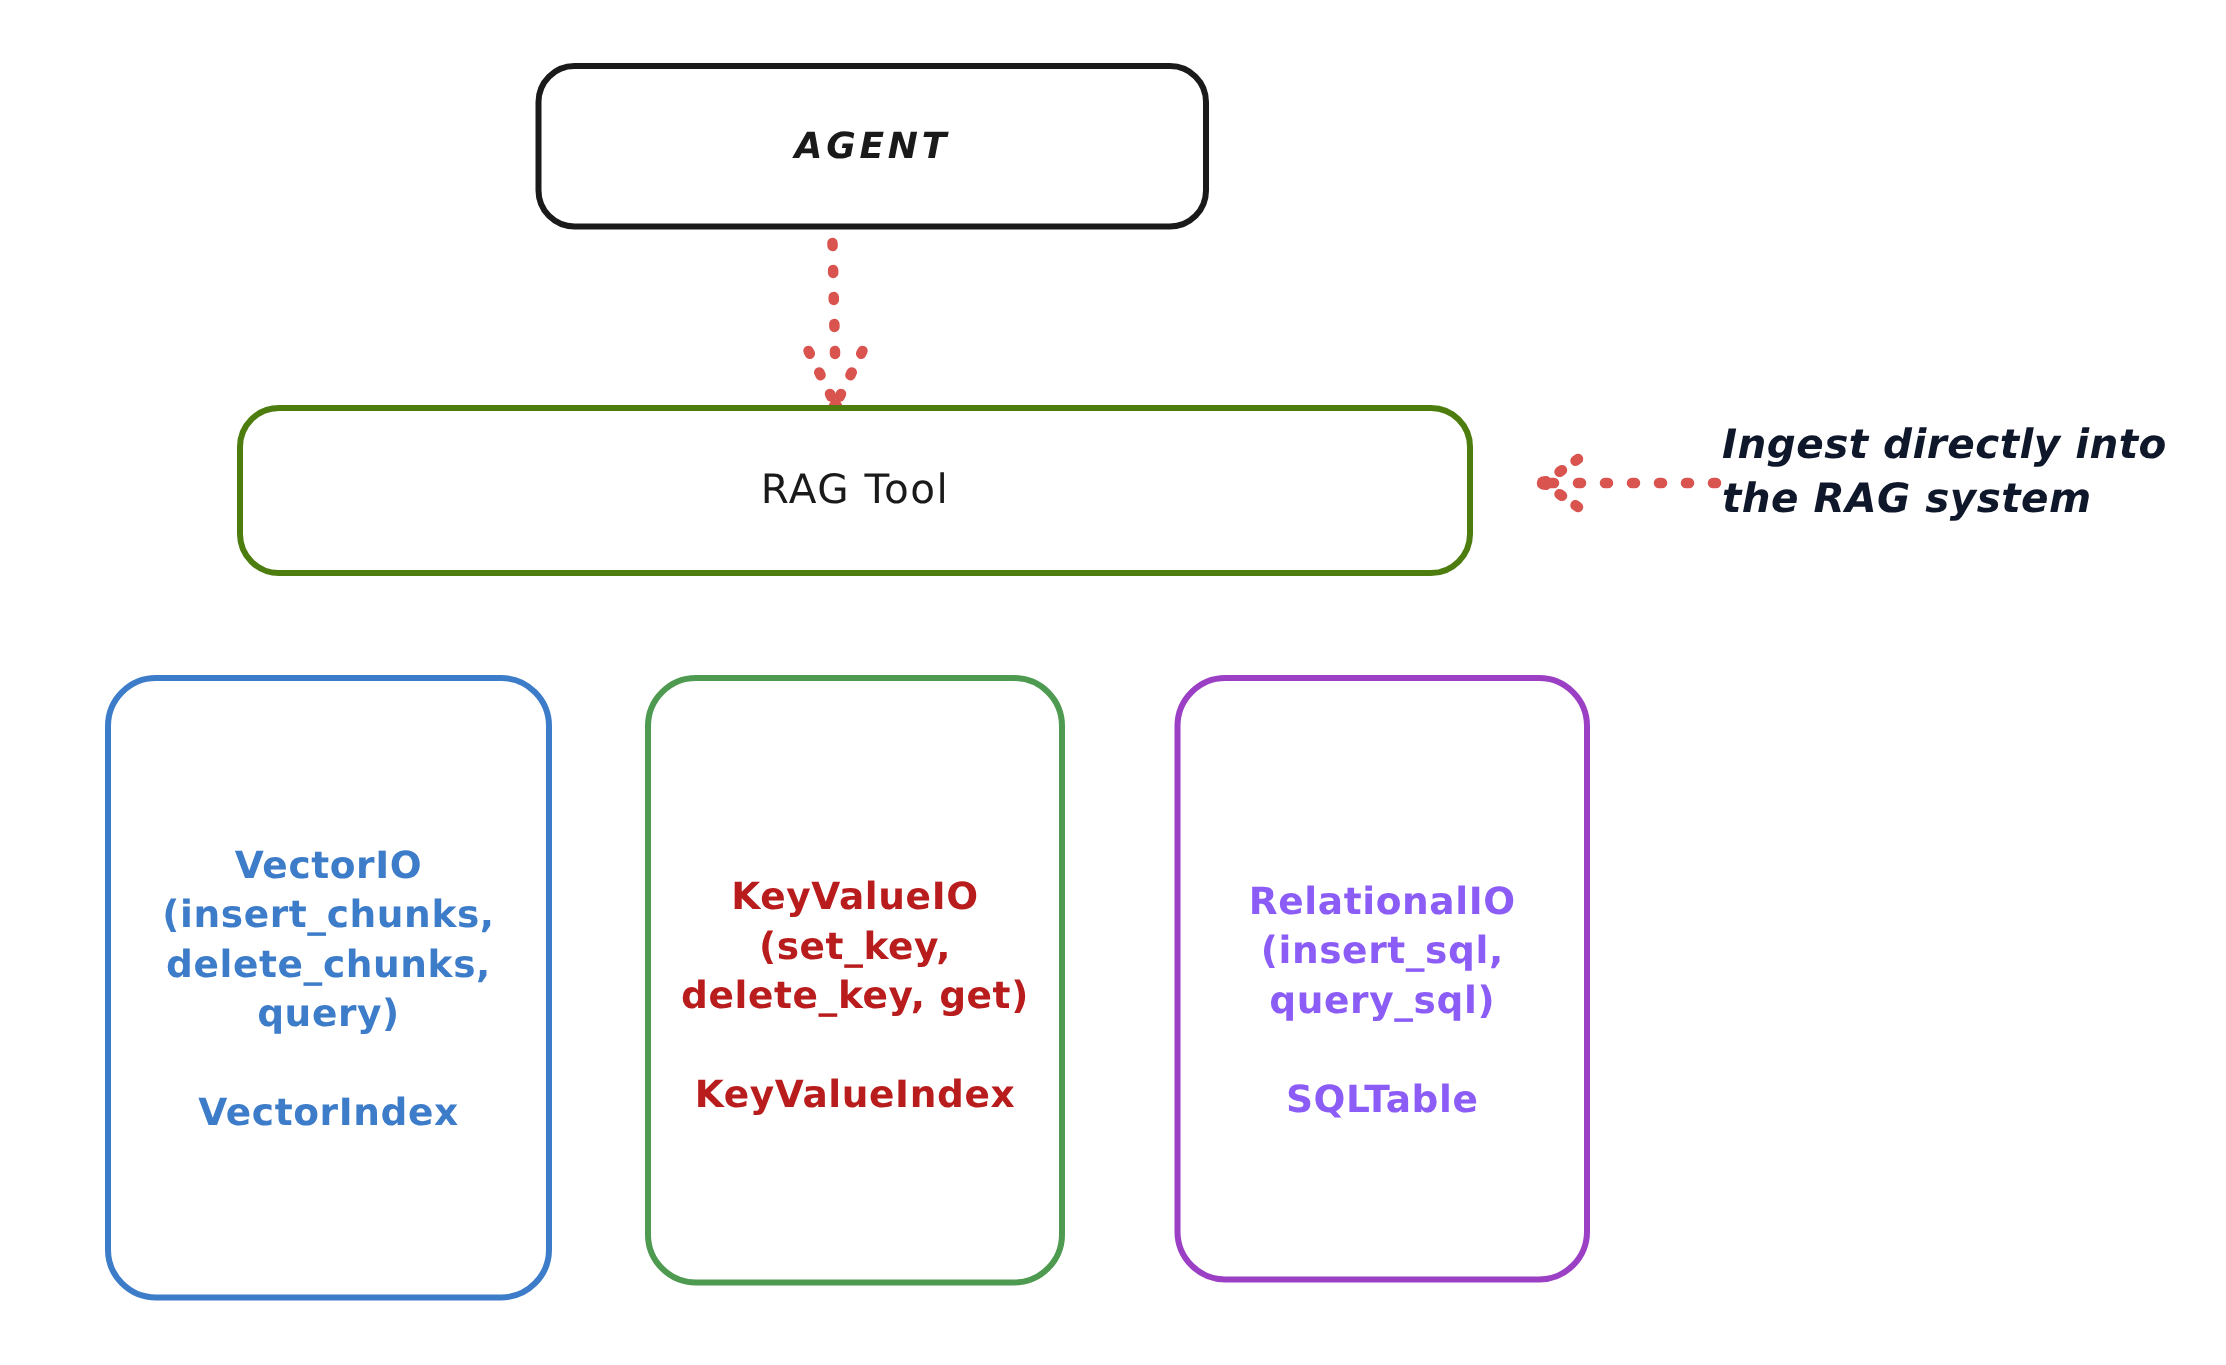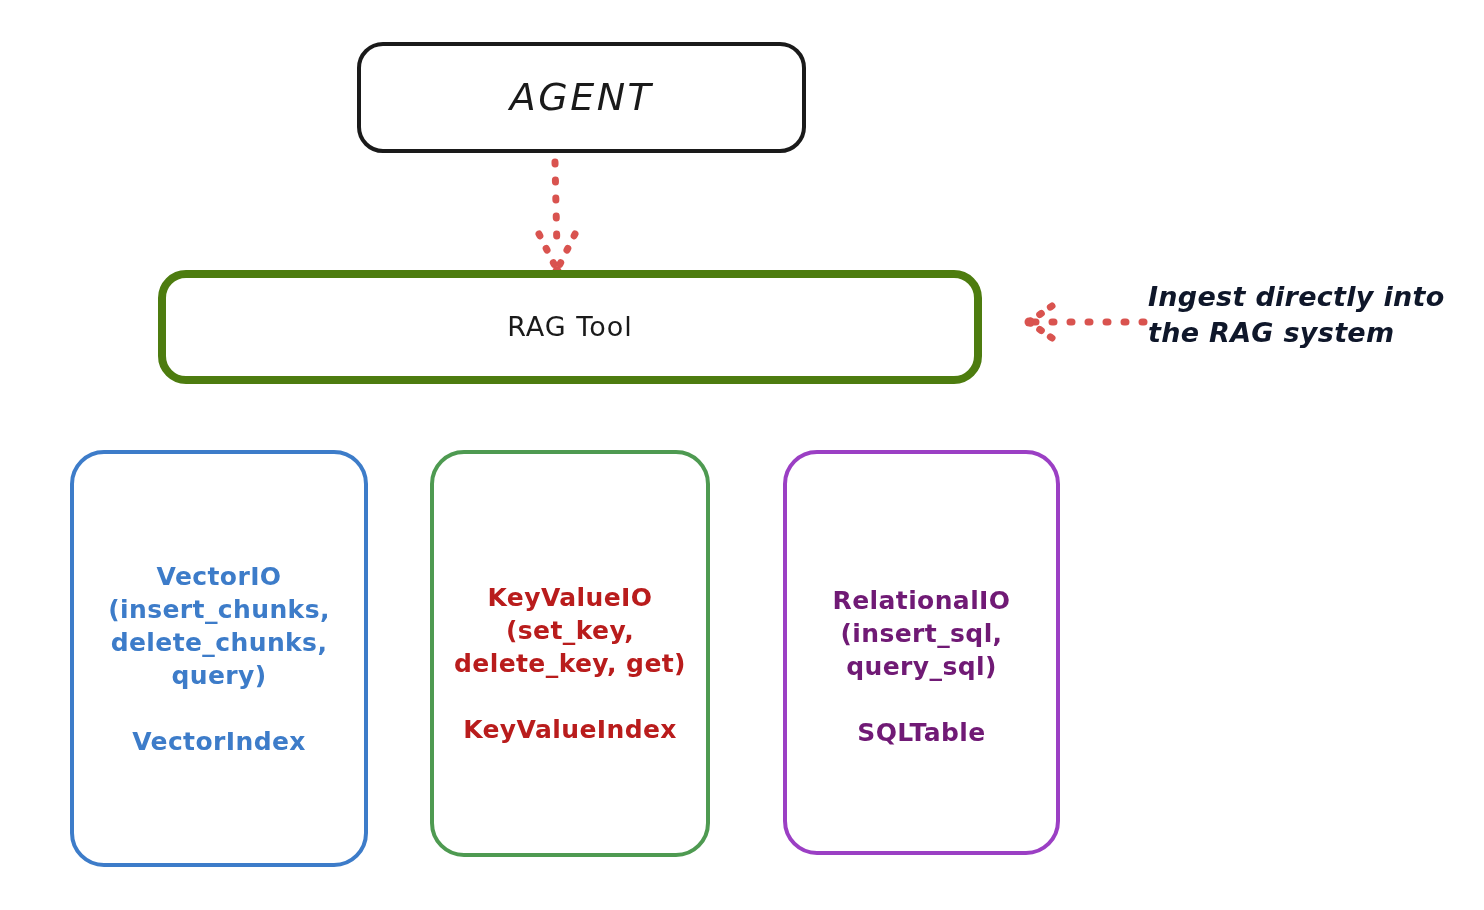--- a/index.html
+++ b/index.html
@@ -36,34 +36,34 @@
   #agent-node {
     left: 357px;
     top: 42px;
     width: 449px;
     height: 111px;
     border: 4px solid #1a1a1a;
     border-radius: 26px;
   }
   #agent-node .node-label {
     font-family: "DejaVu Sans", sans-serif;
-    font-size: 38px;
+    font-size: 24px;
     font-style: italic;
-    font-weight: 400;
+    font-weight: 700;
     letter-spacing: 2.5px;
     color: #1a1a1a;
   }
 
   
   #ragtool-node {
     left: 158px;
     top: 270px;
     width: 824px;
     height: 114px;
-    border: 8px solid #4d7c0f;
+    border: 4px solid #4d7c0f;
     border-radius: 28px;
   }
   #ragtool-node .node-label {
     font-size: 27px;
     font-weight: 500;
     letter-spacing: 1px;
     color: #1a1a1a;
   }
 
   
@@ -94,21 +94,21 @@
     border-color: #4e9a51;
   }
   #keyvalueio-node .node-label { color: #b91c1c; margin-top: 20px; }
 
   #relationalio-node {
     left: 783px;
     width: 277px;
     height: 405px;
     border-color: #9b3fc4;
   }
-  #relationalio-node .node-label { color: #701a75; margin-top: 27px; }
+  #relationalio-node .node-label { color: #8b5cf6; margin-top: 27px; }
 
   
   .connector {
     position: absolute;
   }
   #agent-to-ragtool {
     left: 505px;
     top: 158px;
     width: 110px;
     height: 118px;

